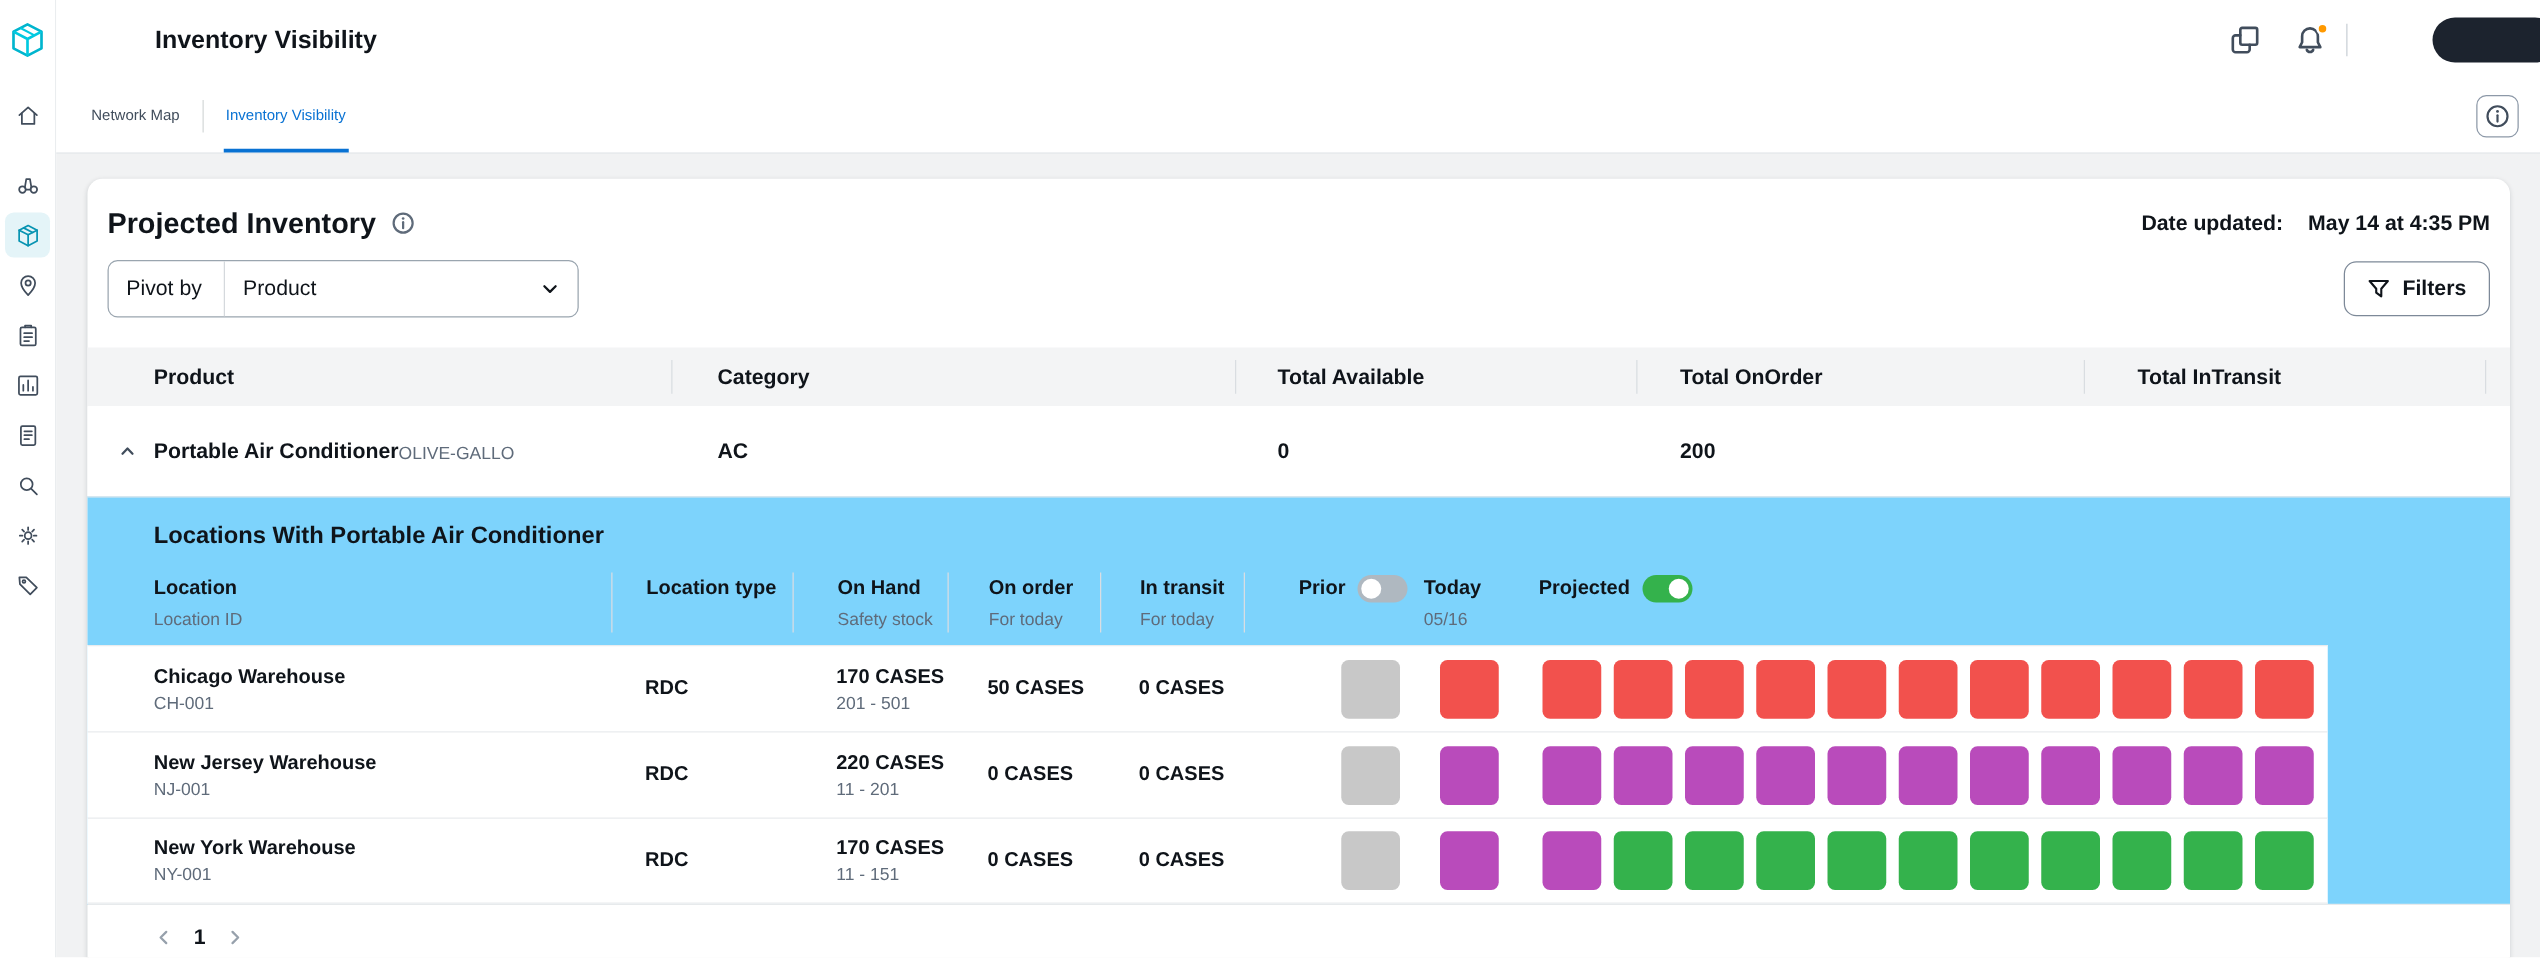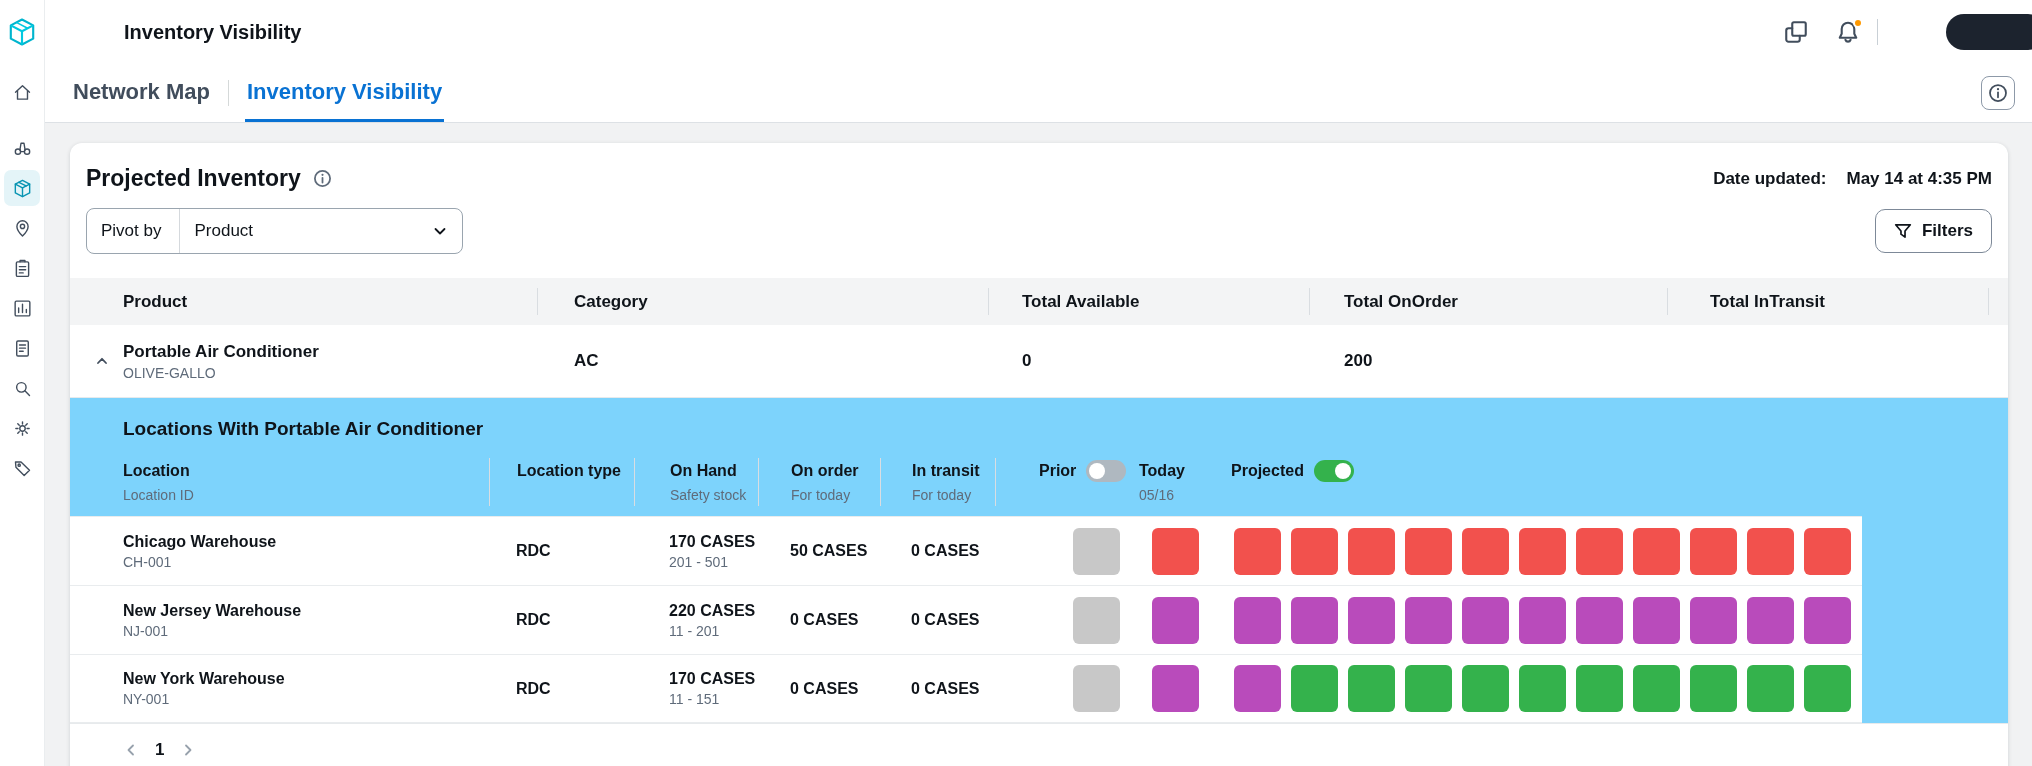--- a/index.html
+++ b/index.html
@@ -29,21 +29,21 @@
   .tb-icon{width:26px;height:26px;color:#414d5c;cursor:pointer;position:relative;display:flex;align-items:center;justify-content:center}
   .tb-icon svg{width:24px;height:24px}
   .bell-wrap{margin-left:26px}
   .bell-dot{position:absolute;top:-1px;right:-2px;width:10px;height:10px;border-radius:50%;
     background:#ff9900;border:2px solid #fff}
   .tb-sep{width:1px;height:26px;background:#c9d0d6;margin:0 0 0 16px}
   .profile-pill{width:100px;height:36px;border-radius:18px;background:#1c232e;margin-left:68px;cursor:pointer}
 
   
   .tabbar{height:59px;display:flex;align-items:stretch;border-bottom:1px solid #dde1e5;background:#fff;flex-shrink:0}
-  .tab{display:flex;align-items:center;font-size:22px;font-weight:700;color:#414d5c;
+  .tab{display:flex;align-items:center;font-size:12px;font-weight:400;color:#414d5c;
     border-bottom:3px solid transparent;cursor:pointer;padding:0 2px}
   .tab.first{margin-left:26px}
   .tab.active{color:#0972d3;border-bottom-color:#0972d3}
   .tab-sep{width:1px;background:#d5d9d9;align-self:center;height:26px;margin:0 16px}
   .info-btn{margin-left:auto;margin-right:17px;align-self:center;width:34px;height:34px;border:1px solid #8d99a8;
     border-radius:8px;display:flex;align-items:center;justify-content:center;color:#414d5c;cursor:pointer;background:#fff}
   .info-btn svg{width:20px;height:20px}
 
   
   .content{flex:1;background:#f1f2f3;padding:20px 24px 0 25px;overflow:hidden}
@@ -77,21 +77,21 @@
   .o-on{width:358px;padding-left:35px}
   .o-in{width:322px;padding-left:43px}
   .o-cell{position:relative;height:100%;display:flex;align-items:center}
   .odiv::before{content:"";position:absolute;left:0;top:10px;height:27px;width:1px;background:#d9dde1}
   .oend::after{content:"";position:absolute;right:0;top:10px;height:27px;width:1px;background:#d9dde1}
 
   .prod-row{display:flex;align-items:center;height:72px;background:#fff}
   .p-prodcell{width:467px;display:flex;align-items:center}
   .collapse-btn{margin-left:20px;width:24px;height:24px;display:flex;align-items:center;justify-content:center;color:#414d5c;cursor:pointer}
   .collapse-btn svg{width:16px;height:16px}
-  .p-info{margin-left:9px;display:flex;flex-direction:column}
+  .p-info{margin-left:9px;display:flex;flex-direction:row}
   .bv{font-weight:700;font-size:16px}
   .bv17{font-weight:700;font-size:17px}
   .sub{font-size:14px;color:#5f6b7a;margin-top:3px}
 
   
   .loc-panel{background:#7dd3fc;border-top:1px solid #e7eaec;border-bottom:1px solid #e7eaec;padding-top:20px}
   .loc-title{font-size:19px;font-weight:700;margin:0 0 18px 53px}
 
   .loc-header{display:flex;padding-bottom:10px}
   .loc-header .cell{display:flex;flex-direction:column}

